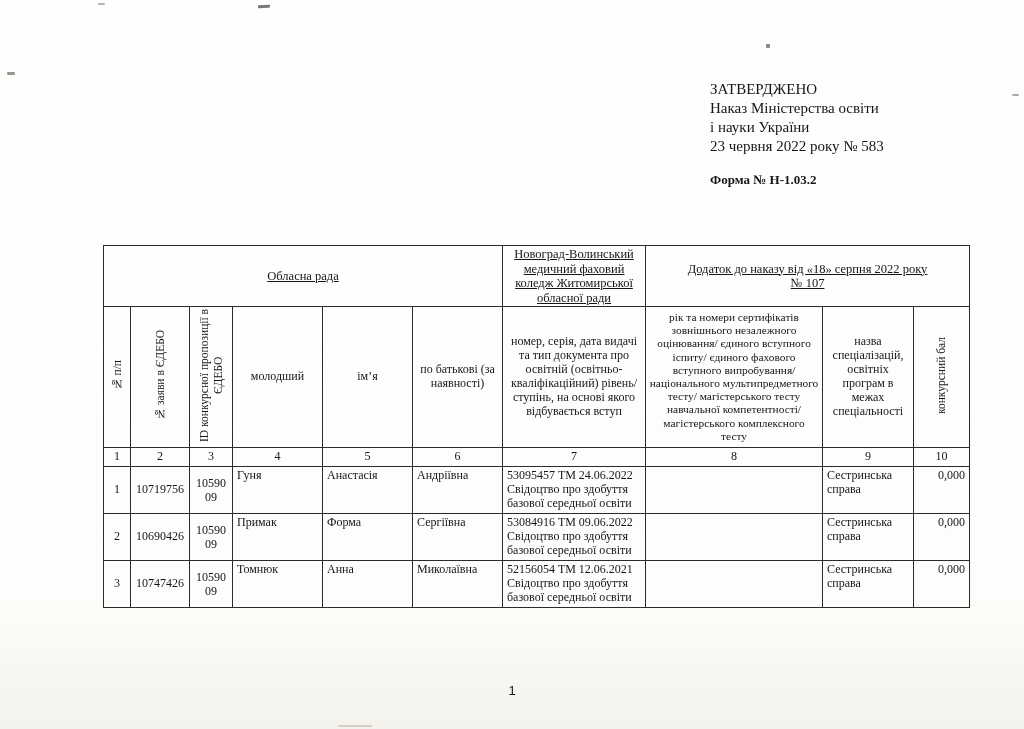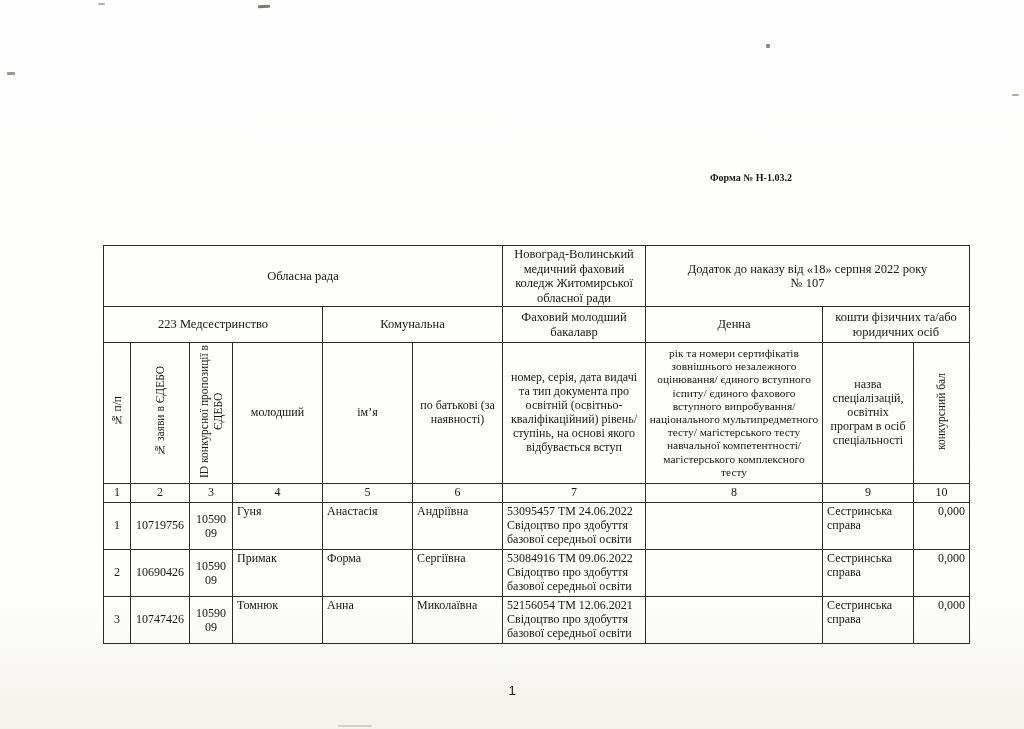--- a/index.html
+++ b/index.html
@@ -25,21 +25,21 @@
   .speck.s5 { left: 338px; top: 725px;width: 34px; height: 2px; background:#d4d0c6; }
   .speck.s6 { left: 1012px;top: 94px; width: 7px;  height: 2px; background:#b0aca2; }
 
   .approval {
     position: absolute; left: 710px; top: 80px;
     font-size: 15px; line-height: 19px;
     white-space: pre-line;
   }
   .form-label {
     position: absolute; left: 710px; top: 172px;
-    font-size: 10px; font-weight: bold;
+    font-size: 13px; font-weight: bold;
   }
   .doc-title {
     position: absolute; left: 103px; top: 208px; width: 865px;
     text-align: center; font-size: 15px;
   }
 
   table.enroll {
     position: absolute; left: 103px; top: 245px;
     width: 866px; border-collapse: collapse; table-layout: fixed;
     font-size: 12px; line-height: 1.16;
@@ -49,21 +49,21 @@
     padding: 1px 3px;
     overflow: hidden;
     vertical-align: middle;
     text-align: center;
   }
   tr.meta1 { height: 60px; }
   tr.meta2 { height: 36px; }
   tr.heads { height: 141px; }
   tr.nums  { height: 19px; }
   tr.data  { height: 47px; }
-  .meta1 td, .meta2 td { font-size: 12.5px; }
+  .meta1 td, .meta2 td { font-size: 12.5px; text-decoration: underline; }
   .pre { white-space: pre-line; }
   .certs-head { font-size: 11.4px; }
   .vtext {
     display: inline-block;
     writing-mode: vertical-rl;
     transform: rotate(180deg);
     max-height: 134px;
     line-height: 1.25;
     font-size: 11.5px;
   }
@@ -85,20 +85,24 @@
 
 <div class="page">
 
   <span class="speck s1"></span>
   <span class="speck s2"></span>
   <span class="speck s3"></span>
   <span class="speck s4"></span>
   <span class="speck s5"></span>
   <span class="speck s6"></span>
 
+  <div class="approval pre">ЗАТВЕРДЖЕНО
+Наказ Міністерства освіти
+і науки України
+23 червня 2022 року № 583</div>
   <div class="form-label">Форма № Н-1.03.2</div>
 
   <table class="enroll">
     <colgroup>
       <col style="width:27px">
         <col style="width:59px">
         <col style="width:43px">
       <col style="width:90px">
         <col style="width:90px">
         <col style="width:90px">
@@ -107,37 +111,30 @@
         <col style="width:91px">
       <col style="width:56px">
     </colgroup>
     <tbody>
       <tr class="meta1">
         <td colspan="6">Обласна рада</td>
         <td>Новоград-Волинський медичний фаховий коледж Житомирської обласної ради</td>
         <td colspan="3" class="pre">Додаток до наказу від «18»  серпня 2022 року
 № 107</td>
       </tr>
-      <tr class="meta2">
-        <td colspan="4">223 Медсестринство</td>
-        <td colspan="2">Комунальна</td>
-        <td>Фаховий молодший бакалавр</td>
-        <td>Денна</td>
-        <td colspan="2">кошти фізичних та/або юридичних осіб</td>
-      </tr>
       <tr class="heads">
         <td><span class="vtext">№ п/п</span></td>
         <td><span class="vtext">№ заяви в ЄДЕБО</span></td>
         <td><span class="vtext">ID конкурсної пропозиції в ЄДЕБО</span></td>
         <td>молодший</td>
         <td>ім’я</td>
         <td>по батькові (за наявності)</td>
         <td>номер, серія, дата видачі та тип документа про освітній (освітньо-кваліфікаційний) рівень/ступінь, на основі якого відбувається вступ</td>
         <td class="certs-head">рік та номери сертифікатів зовнішнього незалежного оцінювання/ єдиного вступного іспиту/ єдиного фахового вступного випробування/ національного мультипредметного тесту/ магістерського тесту навчальної компетентності/ магістерського комплексного тесту</td>
-        <td>назва спеціалізацій, освітніх програм в осіб спеціальності</td>
+        <td>назва спеціалізацій, освітніх програм в межах спеціальності</td>
         <td><span class="vtext">конкурсний бал</span></td>
       </tr>
       <tr class="nums">
         <td>1</td>
         <td>2</td>
         <td>3</td>
         <td>4</td>
         <td>5</td>
         <td>6</td>
         <td>7</td>

